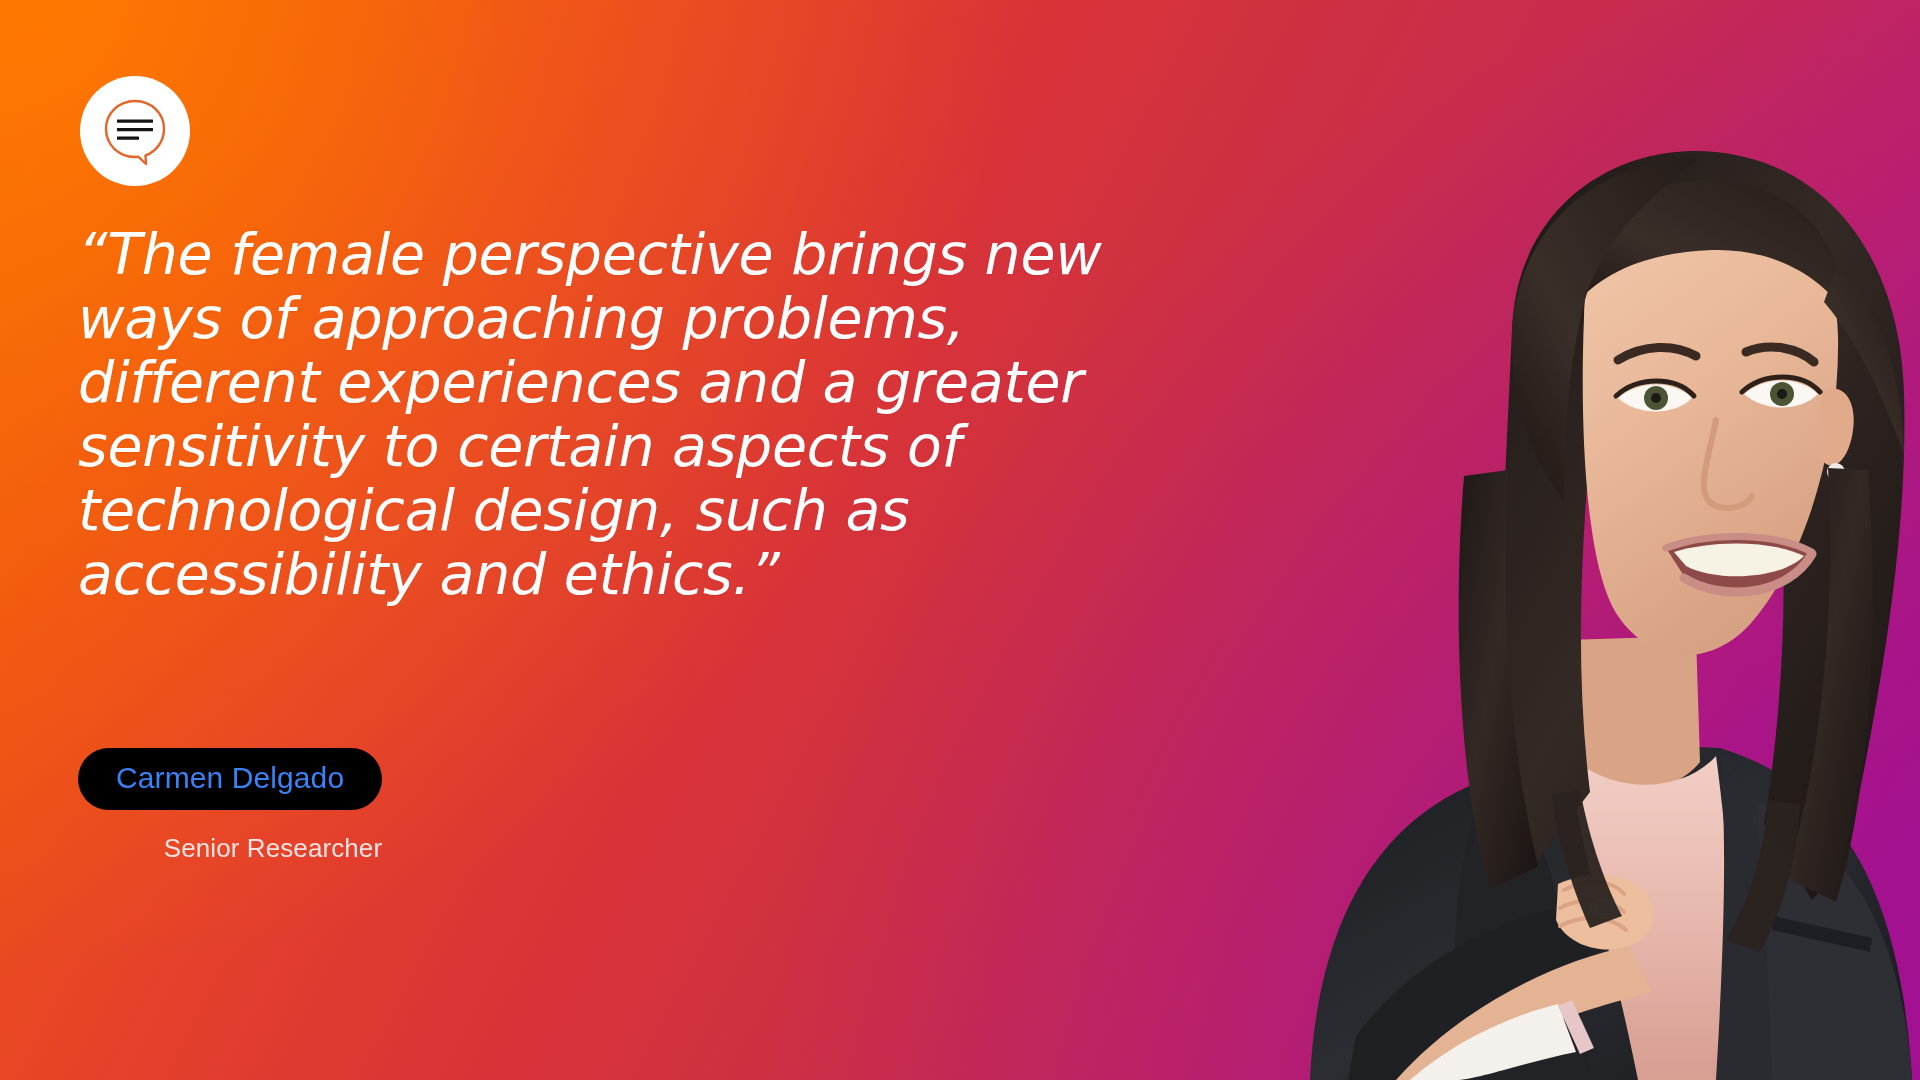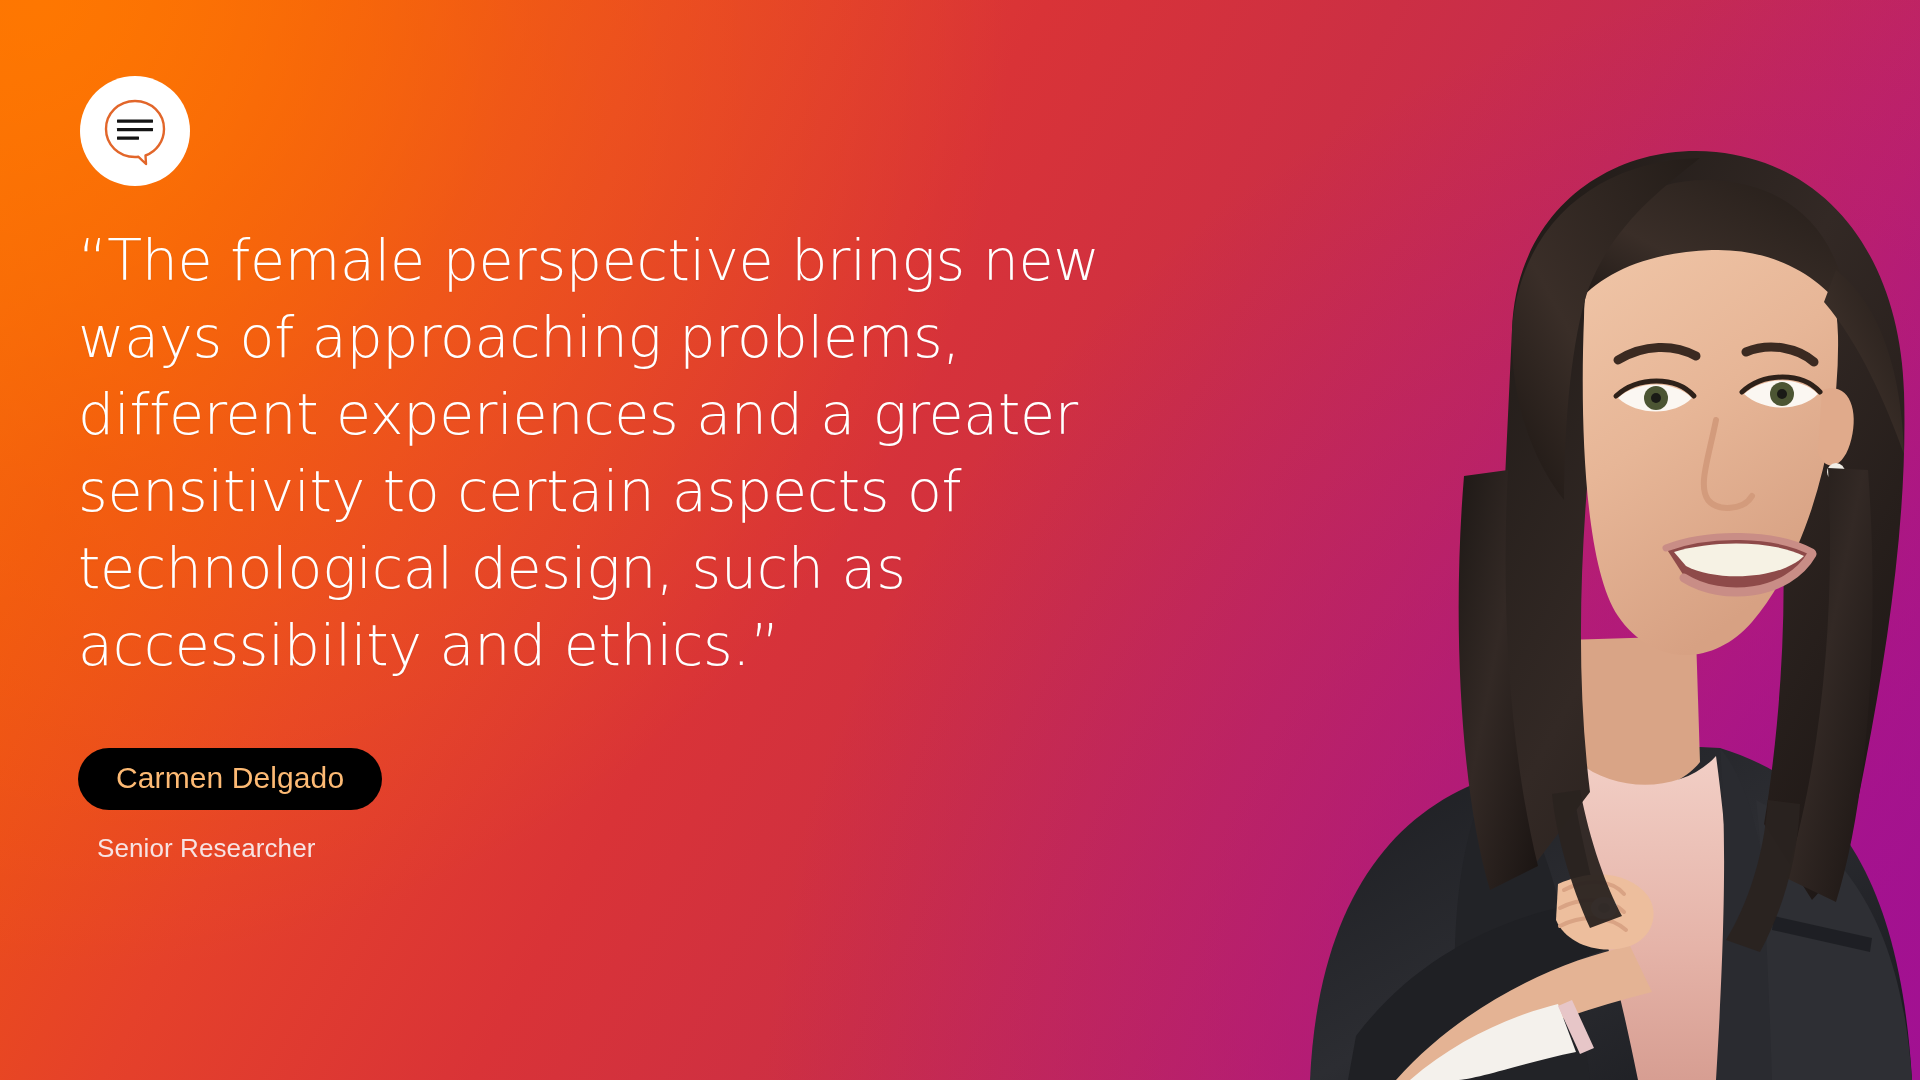--- a/index.html
+++ b/index.html
@@ -54,51 +54,52 @@
     position:absolute;
     left:78px; top:222px;
     width:1110px;
     z-index:6;
   }
   #quote-text {
     color:#FFFFFF;
     font-family:"DejaVu Sans", sans-serif;
     font-weight:300;
     font-size:57px;
-    line-height:77px;
+    line-height:64px;
     letter-spacing:-0.3px;
     white-space:pre-line;
     text-shadow:0 1px 2px rgba(0,0,0,0.06);
+    font-style:italic;
   }
 
   
   #attribution { position:absolute; left:78px; top:748px; z-index:6; }
   #name-badge {
     display:inline-block;
     background:#000000;
-    color:#fdba74;
+    color:#3b82f6;
     border-radius:40px;
     padding:12px 38px 14px 38px;
     font-size:30px;
     font-weight:400;
     line-height:1.2;
     letter-spacing:0.1px;
     font-family:"Liberation Sans", sans-serif;
   }
   #role-lines {
     margin-top:19px;
     padding-left:19px;
     color:#F7E3E3;
     font-size:26px;
     line-height:38px;
     font-weight:400;
     letter-spacing:0.1px;
     font-family:"Liberation Sans", sans-serif;
   }
-  .role-line { display:block; }
+  .role-line { display:block;text-align:right; }
 
   
   #photo {
     position:absolute;
     right:0px; bottom:0px;
     width:760px; height:1080px;
     z-index:4;
     pointer-events:none;
   }
   #photo svg { display:block; width:100%; height:100%; }

